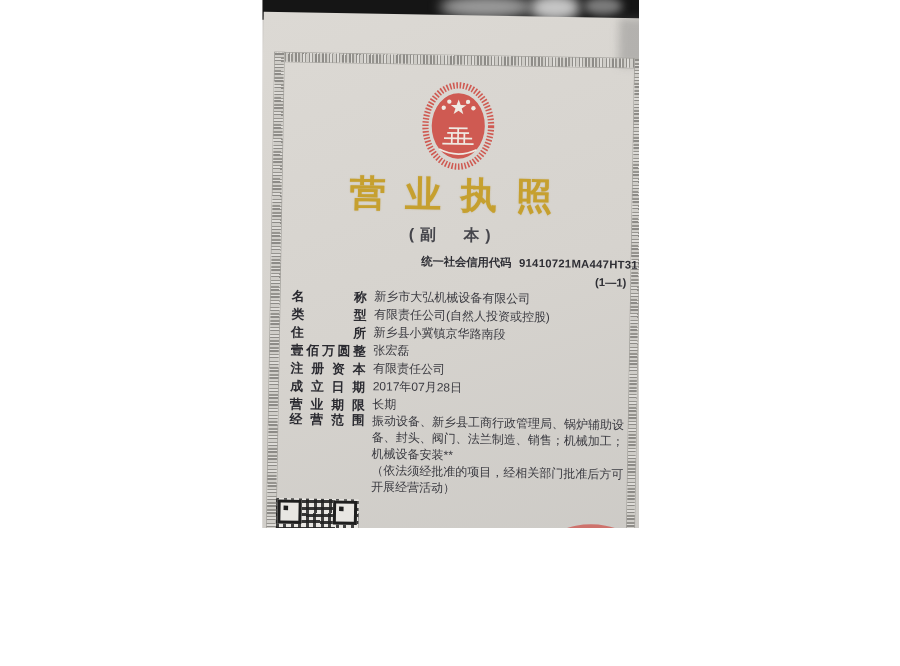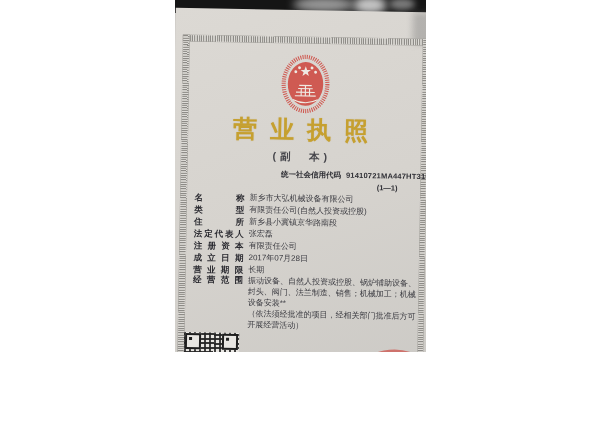--- a/index.html
+++ b/index.html
@@ -28,21 +28,21 @@
   .chain.t{top:27px;} .chain.b{bottom:16px;} .chain.l{left:8px;} .chain.r{right:4px;left:auto;}
   
   .emblem{position:absolute;left:106px;top:44px;width:50px;height:64px;}
   
   .title{position:absolute;left:0;right:0;top:104px;text-align:center;font-size:24px;font-weight:700;
          color:#c6a02f;letter-spacing:13px;padding-left:10px;text-shadow:0 0 1px rgba(175,135,25,.45);}
   .subtitle{position:absolute;left:0;right:0;top:140px;text-align:center;font-size:10.5px;
             letter-spacing:4px;color:#45454b;font-weight:600;}
   .credit{position:absolute;left:108px;top:160px;font-size:7.5px;color:#2e2e34;white-space:nowrap;}
   .credit .cl{font-weight:700;} .credit .cv{font-weight:600;margin-left:3px;letter-spacing:.2px;}
-  .pagemark{position:absolute;left:204px;top:172px;font-size:7.5px;color:#2e2e34;font-weight:600;}
+  .pagemark{position:absolute;left:224px;top:172px;font-size:7.5px;color:#2e2e34;font-weight:600;}
   
   .rows{position:absolute;left:22px;top:183px;width:232px;}
   .row{display:flex;align-items:center;height:12px;}
   .row.scope{height:auto;align-items:flex-start;}
   .lab{flex:none;width:50px;font-size:8.5px;font-weight:700;color:#2a2a30;line-height:1;
        text-align:justify;text-align-last:justify;white-space:nowrap;}
   .val{font-size:8px;color:#3a3a40;margin-left:5px;line-height:1.1;white-space:nowrap;}
   .row.scope .val{width:174px;line-height:10.8px;white-space:normal;}
   .row.scope .note{margin-top:1px;}
   
@@ -122,39 +122,39 @@
         </div>
         <div class="row">
           <span class="lab">类　　型</span>
           <span class="val">有限责任公司(自然人投资或控股)</span>
         </div>
         <div class="row">
           <span class="lab">住　　所</span>
           <span class="val">新乡县小冀镇京华路南段</span>
         </div>
         <div class="row">
-          <span class="lab">法定代表人</span>
+          <span class="lab">壹佰万圆整</span>
           <span class="val">张宏磊</span>
         </div>
         <div class="row">
           <span class="lab">注 册 资 本</span>
           <span class="val">有限责任公司</span>
         </div>
         <div class="row">
           <span class="lab">成 立 日 期</span>
           <span class="val">2017年07月28日</span>
         </div>
         <div class="row">
           <span class="lab">营 业 期 限</span>
           <span class="val">长期</span>
         </div>
         <div class="row scope">
           <span class="lab">经 营 范 围</span>
           <span class="val">
-            <span>振动设备、自然人投资或控股、锅炉辅助设备、封头、阀门、法兰制造、销售；机械加工；机械设备安装**</span>
+            <span>振动设备、新乡县工商行政管理局、锅炉辅助设备、封头、阀门、法兰制造、销售；机械加工；机械设备安装**</span>
             <span class="note" style="display:block">（依法须经批准的项目，经相关部门批准后方可开展经营活动）</span>
           </span>
         </div>
       </div>
 
       <div class="qr">
         <div class="f tl">
             <i></i>
           </div>
         <div class="f tr">

